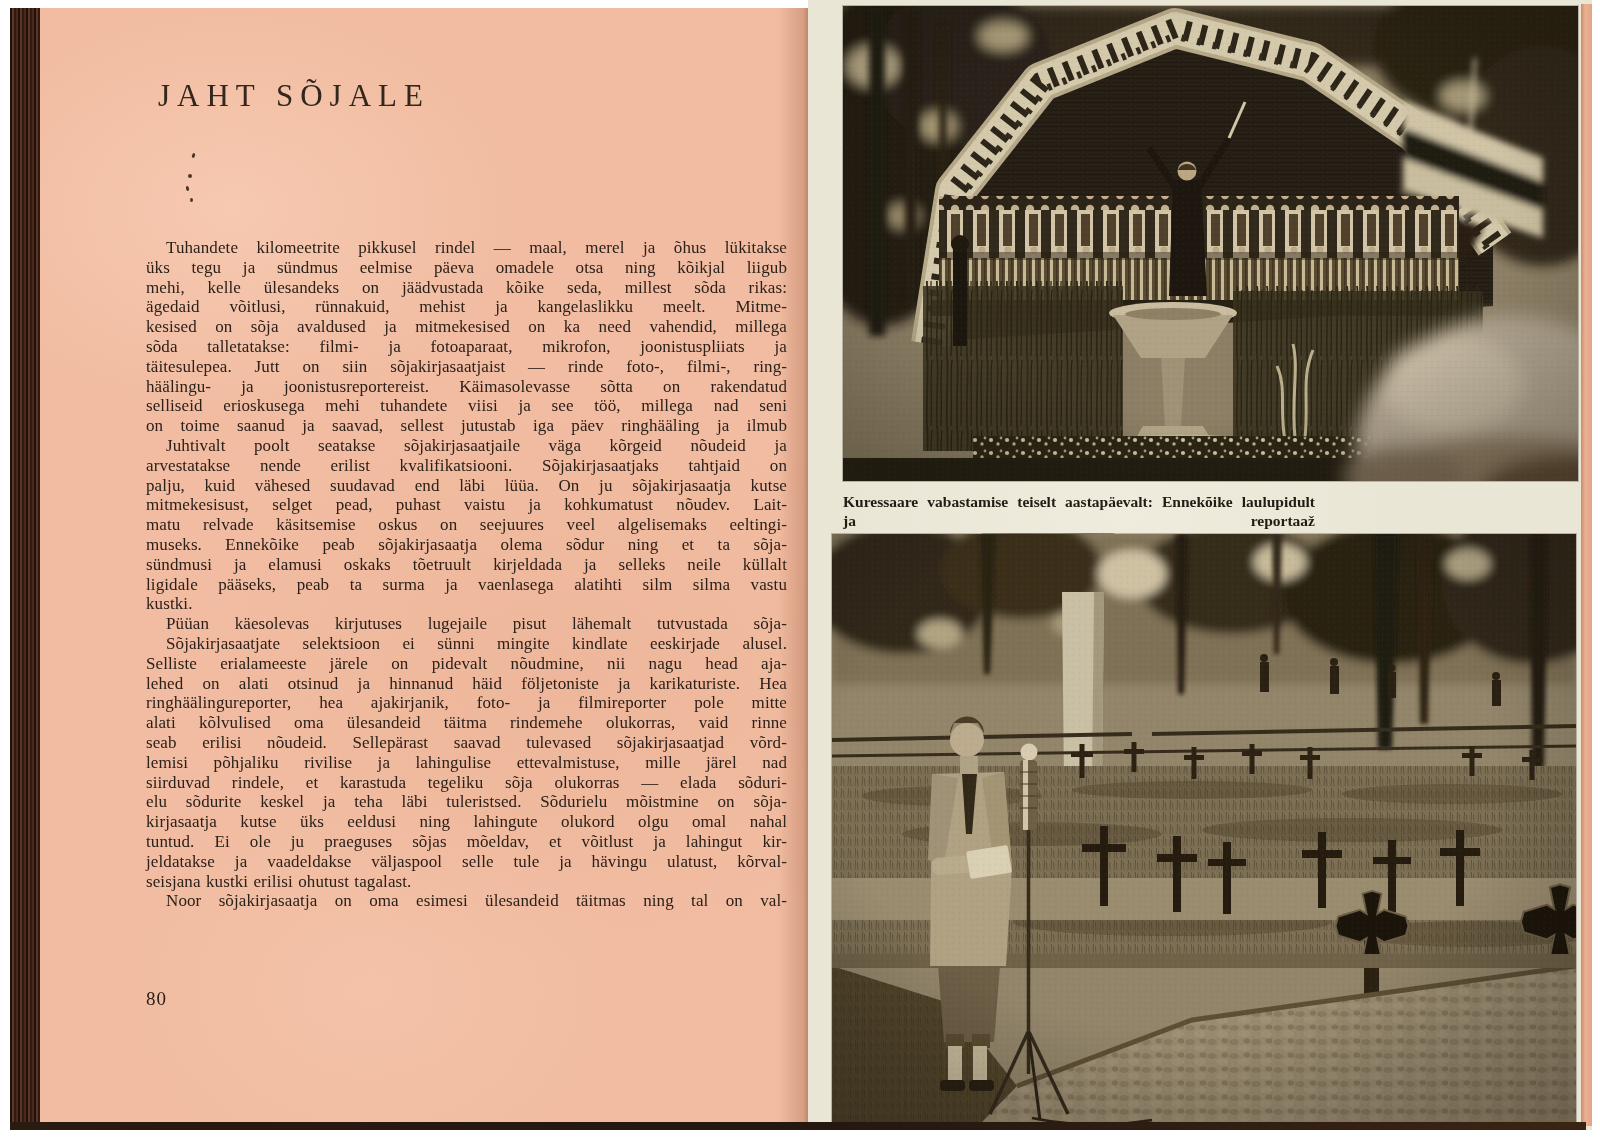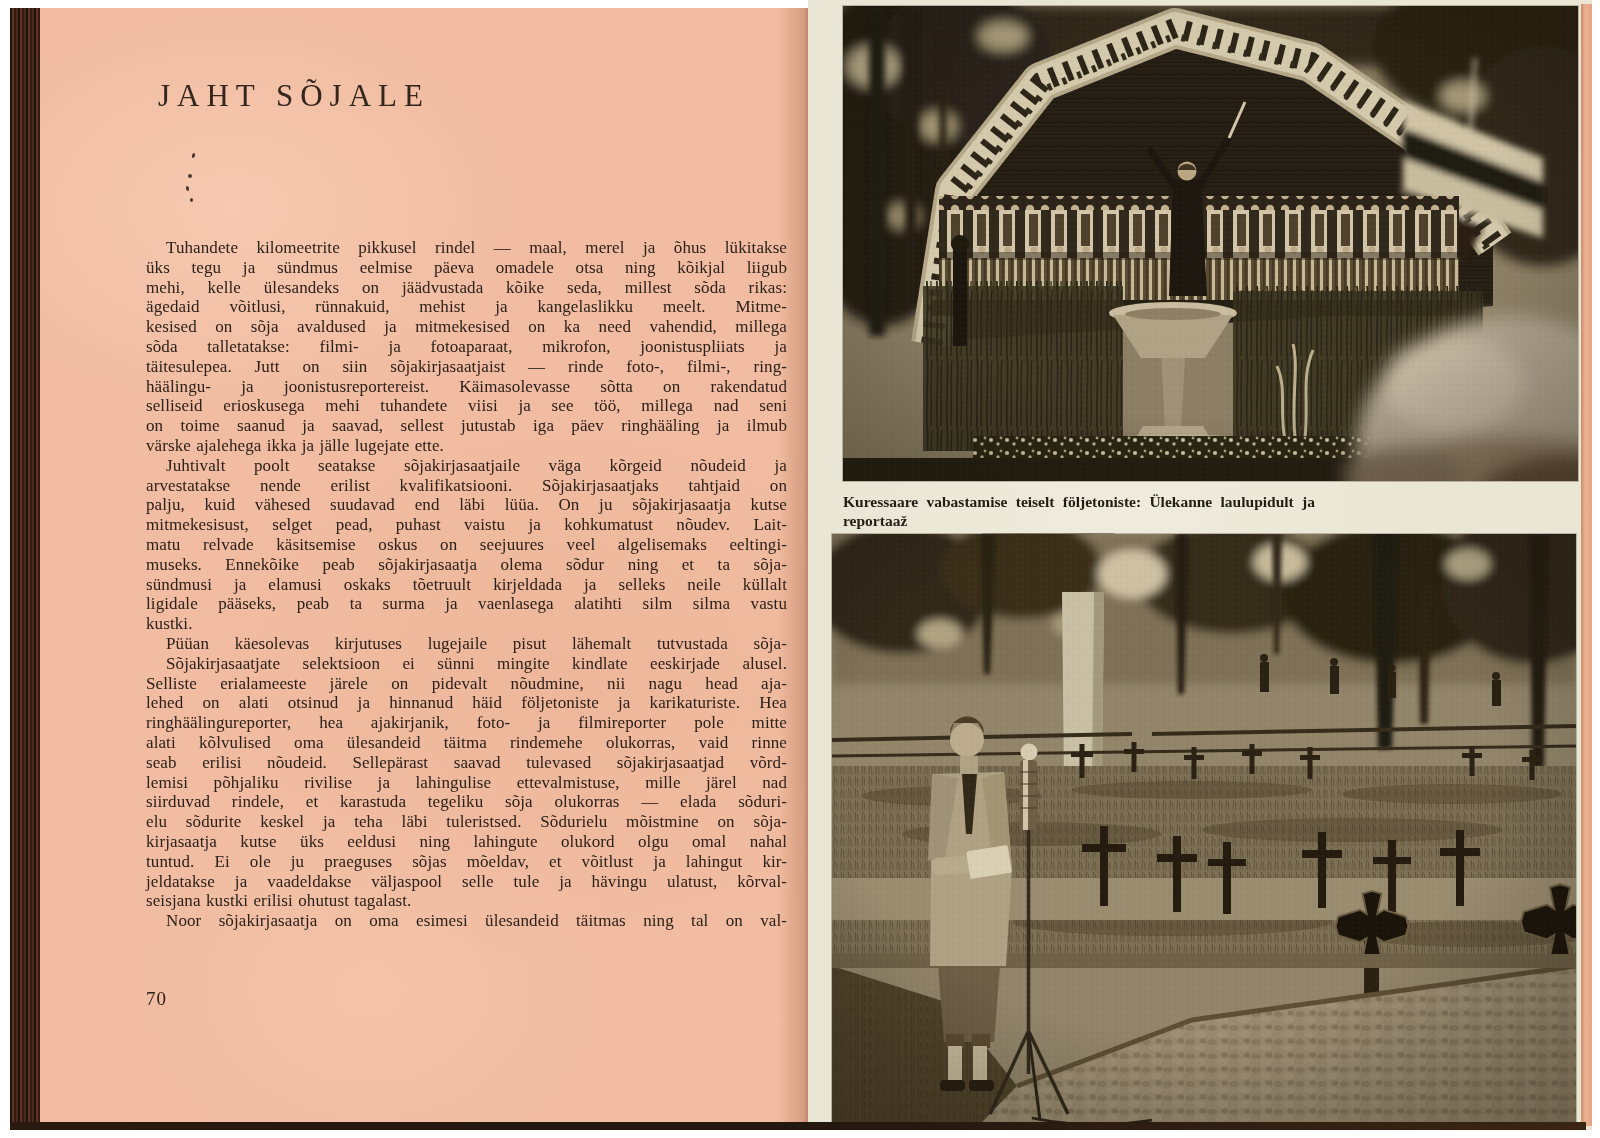--- a/index.html
+++ b/index.html
@@ -70,21 +70,20 @@
           <div class="tline firstline">Tuhandete kilomeetrite pikkusel rindel — maal, merel ja õhus lükitakse</div>
           <div class="tline">üks tegu ja sündmus eelmise päeva omadele otsa ning kõikjal liigub</div>
           <div class="tline">mehi, kelle ülesandeks on jäädvustada kõike seda, millest sõda rikas:</div>
           <div class="tline">ägedaid võitlusi, rünnakuid, mehist ja kangelaslikku meelt. Mitme-</div>
           <div class="tline">kesised on sõja avaldused ja mitmekesised on ka need vahendid, millega</div>
           <div class="tline">sõda talletatakse: filmi- ja fotoaparaat, mikrofon, joonistuspliiats ja</div>
           <div class="tline">täitesulepea. Jutt on siin sõjakirjasaatjaist — rinde foto-, filmi-, ring-</div>
           <div class="tline">häälingu- ja joonistusreportereist. Käimasolevasse sõtta on rakendatud</div>
           <div class="tline">selliseid erioskusega mehi tuhandete viisi ja see töö, millega nad seni</div>
           <div class="tline">on toime saanud ja saavad, sellest jutustab iga päev ringhääling ja ilmub</div>
-          <div class="tline lastline">värske ajalehega ikka ja jälle lugejate ette.</div>
         </div>
         <div class="para">
           <div class="tline firstline">Juhtivalt poolt seatakse sõjakirjasaatjaile väga kõrgeid nõudeid ja</div>
           <div class="tline">arvestatakse nende erilist kvalifikatsiooni. Sõjakirjasaatjaks tahtjaid on</div>
           <div class="tline">palju, kuid vähesed suudavad end läbi lüüa. On ju sõjakirjasaatja kutse</div>
           <div class="tline">mitmekesisust, selget pead, puhast vaistu ja kohkumatust nõudev. Lait-</div>
           <div class="tline">matu relvade käsitsemise oskus on seejuures veel algelisemaks eeltingi-</div>
           <div class="tline">museks. Ennekõike peab sõjakirjasaatja olema sõdur ning et ta sõja-</div>
           <div class="tline">sündmusi ja elamusi oskaks tõetruult kirjeldada ja selleks neile küllalt</div>
           <div class="tline">ligidale pääseks, peab ta surma ja vaenlasega alatihti silm silma vastu</div>
@@ -105,21 +104,21 @@
           <div class="tline">elu sõdurite keskel ja teha läbi tuleristsed. Sõdurielu mõistmine on sõja-</div>
           <div class="tline">kirjasaatja kutse üks eeldusi ning lahingute olukord olgu omal nahal</div>
           <div class="tline">tuntud. Ei ole ju praeguses sõjas mõeldav, et võitlust ja lahingut kir-</div>
           <div class="tline">jeldatakse ja vaadeldakse väljaspool selle tule ja hävingu ulatust, kõrval-</div>
           <div class="tline lastline">seisjana kustki erilisi ohutust tagalast.</div>
         </div>
         <div class="para">
           <div class="tline firstline">Noor sõjakirjasaatja on oma esimesi ülesandeid täitmas ning tal on val-</div>
         </div>
       </div>
-    <div class="page-number">70</div>
+    <div class="page-number">80</div>
     <div class="gutter-shadow"></div>
   </div>
 
   <div class="right-page">
     <div class="right-edge-strip"></div>
   </div>
 
   <div class="photo photo-top">
     <svg viewBox="0 0 735 475" preserveAspectRatio="none">
       <defs>
@@ -262,21 +261,21 @@
         <ellipse cx="560" cy="470" rx="60" ry="30" fill="#7d6e58"></ellipse>
       </g>
 
       <rect width="735" height="475" fill="#8a6f4e" opacity=".08"></rect>
       <rect width="735" height="475" fill="url(#grain)" opacity=".10"></rect>
       <rect width="735" height="475" fill="url(#vg)"></rect>
     </svg>
   </div>
 
   <div class="photo-caption">
-    <div class="cap1">Kuressaare vabastamise teiselt följetoniste: Ülekanne laulupidult ja reportaaž</div>
+    <div class="cap1">Kuressaare vabastamise teiselt aastapäevalt: Ennekõike laulupidult ja reportaaž</div>
     <div class="cap2row">
       <span class="cap2">kangelaskalmistult.</span>
       <span class="smudge"></span>
     </div>
   </div>
 
   <div class="photo photo-bottom">
     <svg viewBox="0 0 744 588" preserveAspectRatio="none">
       <defs>
         <filter id="bb5">

